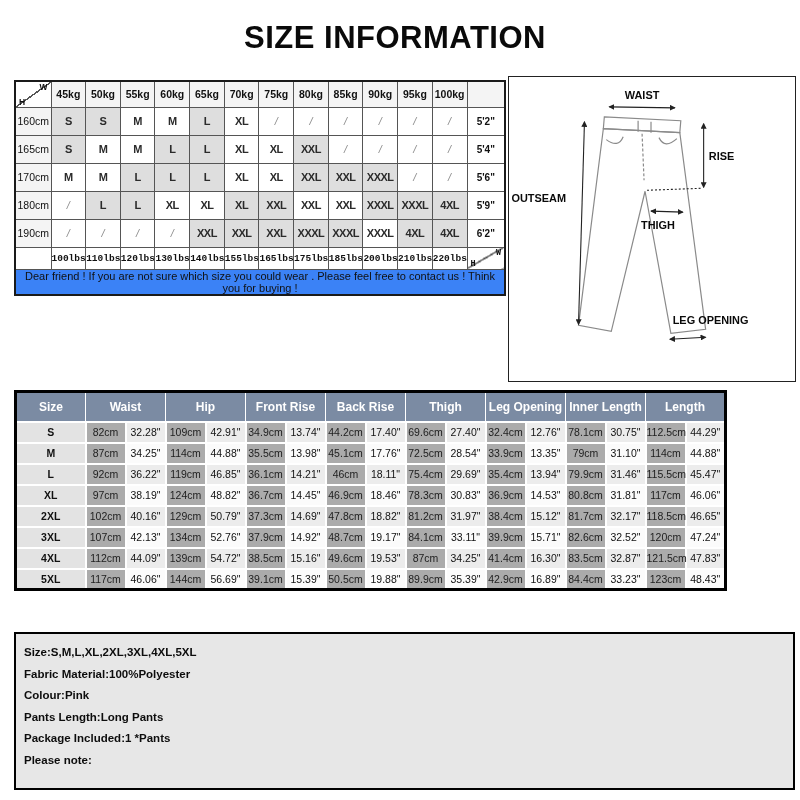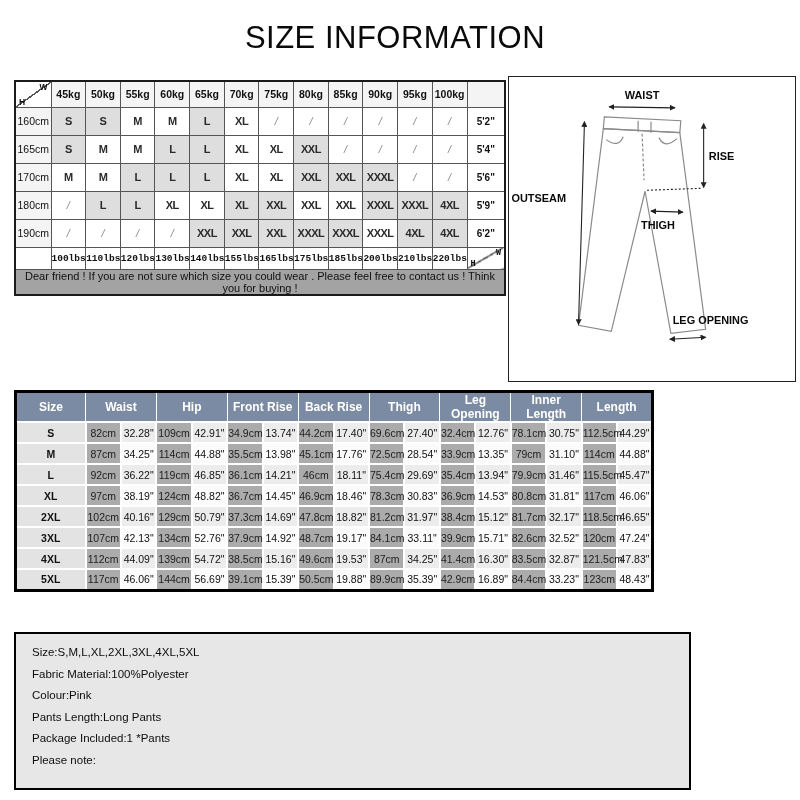--- a/index.html
+++ b/index.html
@@ -5,65 +5,65 @@
   :root{
     --hdr-blue:#7b8ba3; --cm-gray:#ababab; --shade:#dedede;
     --notes-bg:#e7e7e7; --line:#555;
   }
   *{box-sizing:border-box;margin:0;padding:0;}
   html,body{width:800px;height:800px;background:#fff;overflow:hidden;
     font-family:"Liberation Sans","DejaVu Sans",sans-serif;color:#111;}
   .stage{position:relative;width:800px;height:800px;background:#fff;}
 
   .title{position:absolute;top:20px;left:0;width:790px;text-align:center;
-    font-size:31px;font-weight:normal;letter-spacing:.5px;color:#0a0a0a;}
+    font-size:31px;font-weight:bold;letter-spacing:.5px;color:#0a0a0a;}
 
   
   .matrix-wrap{position:absolute;left:14px;top:80px;width:492px;}
   table.matrix{width:492px;border-collapse:collapse;table-layout:fixed;
     border:2px solid #1a1a1a;font-size:11px;}
   table.matrix td{border:1px solid var(--line);text-align:center;
     vertical-align:middle;height:28px;overflow:hidden;background:#fff;}
   table.matrix tr.hd td{height:26px;font-weight:bold;background:#f4f4f4;font-size:10.5px;}
   table.matrix td.hcol{font-weight:normal;background:#f4f4f4;font-size:10.5px;}
   table.matrix td.ft{font-weight:bold;font-size:10px;background:#fff;}
   table.matrix td.sz{font-weight:600;color:#2b2b2b;letter-spacing:-0.5px;font-size:11px;}
   table.matrix td.sz.shaded{background:var(--shade);}
   table.matrix td.slash{color:#8a8a8a;font-style:italic;}
   table.matrix tr.lbs td{height:22px;font-weight:bold;font-size:9.5px;background:#fff;font-family:Liberation Mono, monospace;}
-  table.matrix tr.noterow td{height:20px;font-size:11px;background:#a3a3a3;font-weight:400;}
+  table.matrix tr.noterow td{height:20px;font-size:11px;background:#3b82f6;font-weight:400;}
   td.diag{position:relative;background:
     linear-gradient(to bottom right,#fff calc(50% - .8px),#555 calc(50% - .8px),
       #555 calc(50% + .8px),#fff calc(50% + .8px)) !important;}
   td.diag .w{position:absolute;top:0;right:3px;font-size:8.5px;font-weight:bold;}
   td.diag .h{position:absolute;bottom:0;left:3px;font-size:8.5px;font-weight:bold;}
 
   
   .pants-box{position:absolute;left:508px;top:76px;width:288px;height:306px;
     border:1px solid #222;background:#fff;}
   .pants-box svg{width:100%;height:100%;}
   .dim-label{font-family:"Liberation Sans",sans-serif;font-size:11px;font-weight:bold;fill:#0a0a0a;}
 
   
   .measure-wrap{position:absolute;left:14px;top:390px;width:781px;}
-  table.measure{width:640px;border-collapse:collapse;table-layout:fixed;
+  table.measure{width:713px;border-collapse:collapse;table-layout:fixed;
     border:3px solid #000;font-size:10.5px;}
   table.measure td{border:2px solid #fff;text-align:center;vertical-align:middle;}
   table.measure tr.g td{background:var(--hdr-blue);color:#fff;font-weight:bold;
     font-size:12px;height:30px;border:1.5px solid #fff;}
   table.measure tr.u td{background:var(--hdr-blue);color:#fff;font-weight:bold;
     font-size:11px;height:34px;border:1.5px solid #fff;white-space:pre-line;line-height:1.25;}
   table.measure td.sizecell{background:#e3e3e3;font-weight:600;height:21px;}
   table.measure td.cmcell{background:var(--cm-gray);color:#1d1d1d;}
   table.measure tr.r0 td.incell{background:#ececec;}
   table.measure tr.r1 td.incell{background:#fbfbfb;}
 
   
-  .notes{position:absolute;left:14px;top:632px;width:677px;height:158px;
-    background:var(--notes-bg);border:2px solid #000;padding:8px 6px 0 16px;}
+  .notes{position:absolute;left:14px;top:632px;width:781px;height:158px;
+    background:var(--notes-bg);border:2px solid #000;padding:8px 6px 0 8px;font-weight:bold;}
   .notes .nline{font-size:11.5px;color:#0d0d0d;line-height:21.5px;}
 </style>
 </head>
 <body>
 
 <div class="stage">
 
   <div class="title">SIZE INFORMATION</div>
 
   <div class="matrix-wrap">

